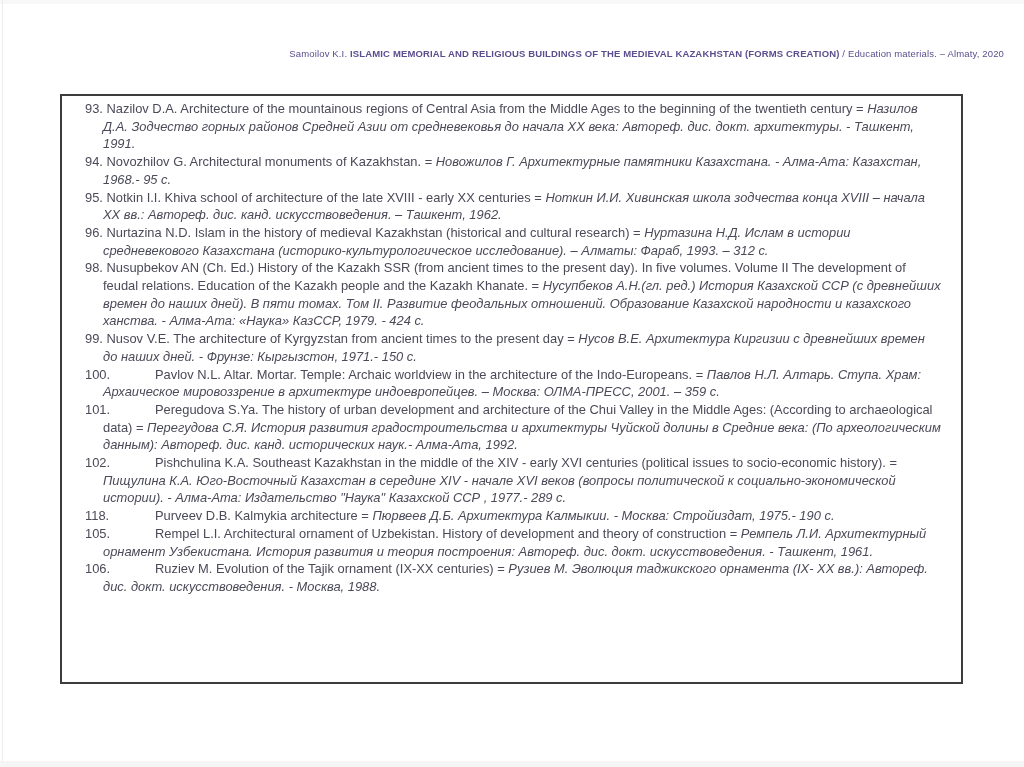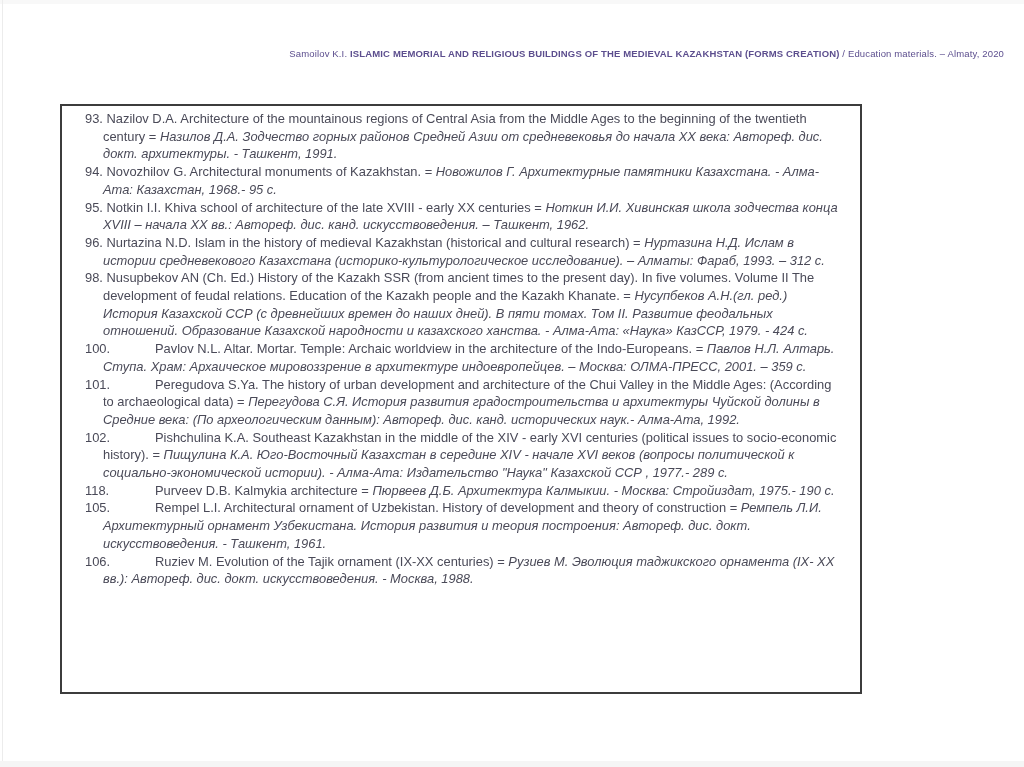--- a/index.html
+++ b/index.html
@@ -41,22 +41,22 @@
     text-align: right;
     font-size: 9.5px;
     letter-spacing: 0.15px;
     color: var(--header-color, #5c4e8e);
     white-space: nowrap;
   }
   .running-header .bold { font-weight: bold; }
   .refs-box {
     position: absolute;
     left: 60px;
-    top: 104px;
-    width: 802px;
+    top: 94px;
+    width: 903px;
     min-height: 590px;
     box-sizing: border-box;
     border: 2px solid var(--border-color, #3c3c3c);
     background: #ffffff;
     padding: 4px 20px 12px 23px;
   }
   .ref {
     font-size: 12.9px;
     line-height: 17.7px;
     color: var(--body-color, #4a4a58);
@@ -84,20 +84,21 @@
 
   <div class="running-header"><span>Samoilov K.I. </span><span class="bold">ISLAMIC MEMORIAL AND RELIGIOUS BUILDINGS OF THE MEDIEVAL KAZAKHSTAN (FORMS CREATION)</span><span> / Education materials. – Almaty, 2020</span></div>
 
   <div class="refs-box" id="refs-box">
 
   <div class="ref"><span class="num">93. </span><span class="en">Nazilov D.A. Architecture of the mountainous regions of Central Asia from the Middle Ages to the beginning of the twentieth century  = </span><span class="ru">Назилов Д.А. Зодчество горных районов Средней Азии от средневековья до начала XX века: Автореф. дис. докт. архитектуры. - Ташкент, 1991.</span></div>
       <div class="ref"><span class="num">94. </span><span class="en">Novozhilov G. Architectural monuments of Kazakhstan. = </span><span class="ru">Новожилов Г. Архитектурные памятники Казахстана. - Алма-Ата: Казахстан, 1968.- 95 с.</span></div>
       <div class="ref"><span class="num">95. </span><span class="en">Notkin I.I. Khiva school of architecture of the late XVIII - early XX centuries  = </span><span class="ru">Ноткин И.И. Хивинская школа зодчества конца XVIII – начала XX вв.: Автореф. дис. канд. искусствоведения. – Ташкент, 1962.</span></div>
       <div class="ref"><span class="num">96. </span><span class="en">Nurtazina N.D. Islam in the history of medieval Kazakhstan (historical and cultural research) = </span><span class="ru">Нуртазина Н.Д. Ислам в истории средневекового Казахстана (историко-культурологическое исследование). – Алматы: Фараб, 1993. – 312 с.</span></div>
       <div class="ref"><span class="num">98. </span><span class="en">Nusupbekov AN (Ch. Ed.) History of the Kazakh SSR (from ancient times to the present day). In five volumes. Volume II The development of feudal relations. Education of the Kazakh people and the Kazakh Khanate. = </span><span class="ru">Нусупбеков А.Н.(гл. ред.) История Казахской ССР (с древнейших времен до наших дней). В пяти томах. Том II. Развитие феодальных отношений. Образование Казахской народности и казахского ханства. - Алма-Ата: «Наука» КазССР, 1979. - 424 с.</span></div>
+      <div class="ref"><span class="num">99. </span><span class="en">Nusov V.E. The architecture of Kyrgyzstan from ancient times to the present day = </span><span class="ru">Нусов В.Е. Архитектура Киргизии с древнейших времен до наших дней. - Фрунзе: Кыргызстон, 1971.- 150 с.</span></div>
       <div class="ref wide"><span class="num">100.</span><span class="en">Pavlov N.L. Altar. Mortar. Temple: Archaic worldview in the architecture of the Indo-Europeans. = </span><span class="ru">Павлов Н.Л. Алтарь. Ступа. Храм: Архаическое мировоззрение в архитектуре индоевропейцев. – Москва: ОЛМА-ПРЕСС, 2001. – 359 с.</span></div>
       <div class="ref wide"><span class="num">101.</span><span class="en">Peregudova S.Ya. The history of urban development and architecture of the Chui Valley in the Middle Ages: (According to archaeological data) = </span><span class="ru">Перегудова С.Я. История развития градостроительства и архитектуры Чуйской долины в Средние века: (По археологическим данным): Автореф. дис. канд. исторических наук.- Алма-Ата, 1992.</span></div>
       <div class="ref wide"><span class="num">102.</span><span class="en">Pishchulina K.A. Southeast Kazakhstan in the middle of the XIV - early XVI centuries (political issues to socio-economic history). = </span><span class="ru">Пищулина К.А. Юго-Восточный Казахстан в середине XIV - начале XVI веков (вопросы политической к социально-экономической истории). - Алма-Ата: Издательство "Наука" Казахской ССР , 1977.- 289 с.</span></div>
       <div class="ref wide"><span class="num">118.</span><span class="en">Purveev D.B. Kalmykia architecture = </span><span class="ru">Пюрвеев Д.Б. Архитектура Калмыкии. - Москва: Стройиздат, 1975.- 190 с.</span></div>
       <div class="ref wide"><span class="num">105.</span><span class="en">Rempel L.I. Architectural ornament of Uzbekistan. History of development and theory of construction = </span><span class="ru">Ремпель Л.И. Архитектурный орнамент Узбекистана. История развития и теория построения: Автореф. дис. докт. искусствоведения. - Ташкент, 1961.</span></div>
       <div class="ref wide"><span class="num">106.</span><span class="en">Ruziev M. Evolution of the Tajik ornament (IX-XX centuries) = </span><span class="ru">Рузиев М. Эволюция таджикского орнамента (IX- XX вв.): Автореф. дис. докт. искусствоведения. - Москва, 1988.</span></div>
     </div>
 </div>
 
 </body></html>

